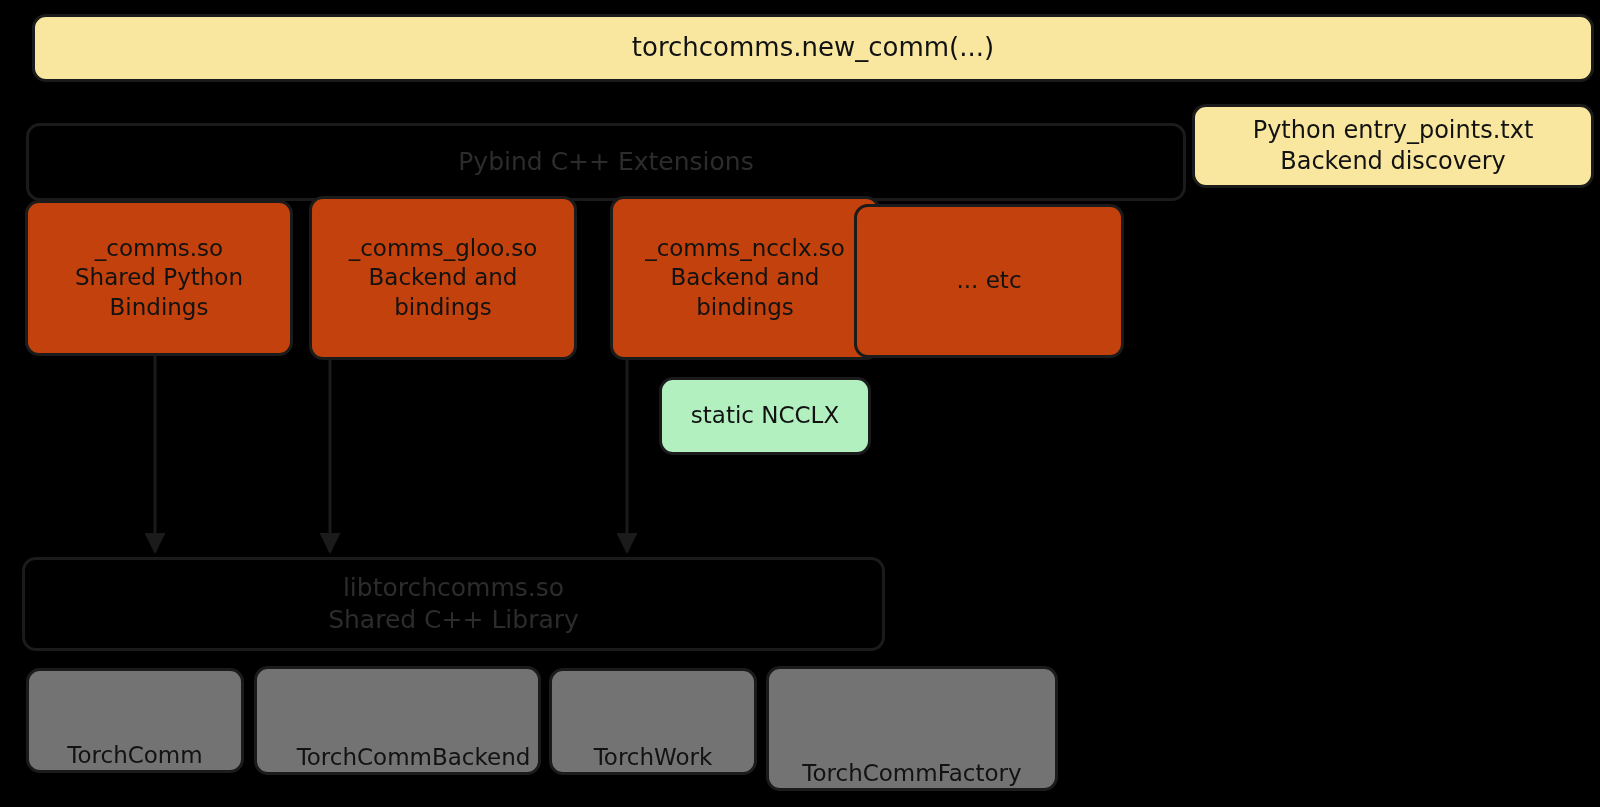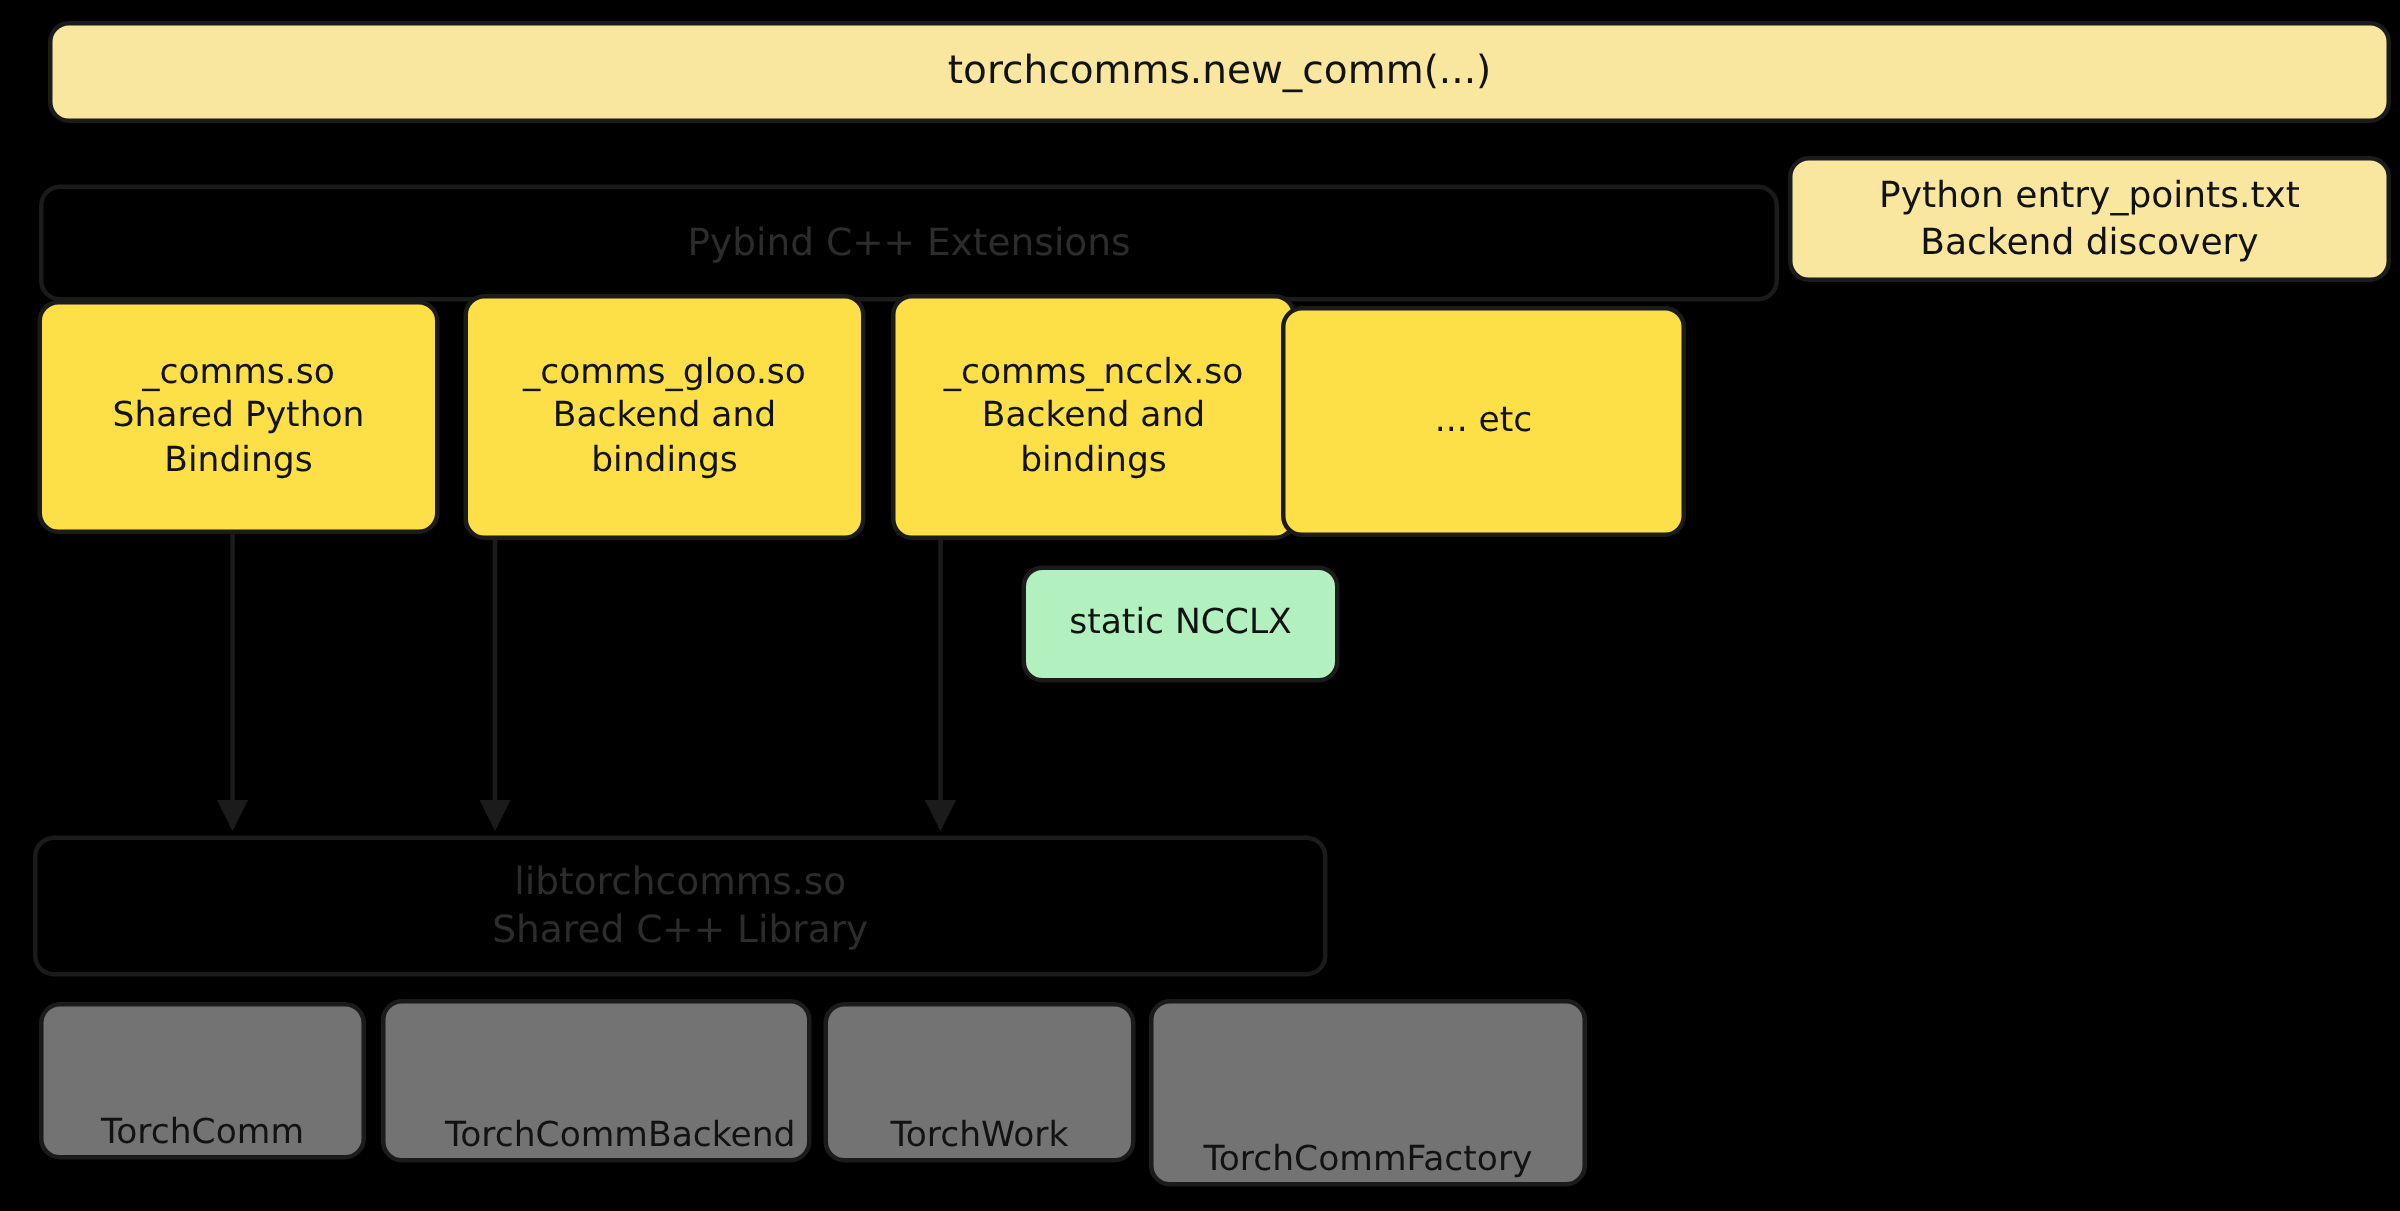--- a/index.html
+++ b/index.html
@@ -31,37 +31,37 @@
   }
   .node .lbl {
     display: block;
     width: 100%;
     padding: 0 6px;
     box-sizing: border-box;
   }
 
   
   .n-yellow { background: #f9e79f; margin-left: 10px; }
-  .n-blue   { background: #fde047; justify-content: center; }
+  .n-blue   { background: #c2410c; justify-content: center; }
   .n-green  { background: #b3f0c0; }
   .n-pink   { background: #737373; justify-content: flex-end; }
   .n-dark   { background: #000000; color: #2c2c2c; }
 
   
   #node-new-comm       { left: 22px;   top: 14px;  width: 1562px; height: 68px;  font-size: 26px; }
   #node-pybind         { left: 26px;   top: 123px; width: 1160px; height: 78px;  font-size: 25px; }
   #node-entry-points   { left: 1182px; top: 104px; width: 402px;  height: 84px;  font-size: 24px; }
 
   #node-comms-so       { left: 25px;   top: 200px; width: 268px;  height: 156px; font-size: 23px; }
   #node-comms-gloo     { left: 309px;  top: 196px; width: 268px;  height: 164px; font-size: 23px; }
-  #node-comms-ncclx    { left: 594px;  top: 196px; width: 270px;  height: 164px; font-size: 23px; }
+  #node-comms-ncclx    { left: 610px;  top: 196px; width: 270px;  height: 164px; font-size: 23px; }
   #node-etc            { left: 854px;  top: 204px; width: 270px;  height: 154px; font-size: 23px; }
 
   #node-static-gloo    { left: 345px;  top: 375px; width: 197px;  height: 72px;  font-size: 23px; }
-  #node-static-ncclx   { left: 681px;  top: 377px; width: 212px;  height: 78px;  font-size: 23px; }
+  #node-static-ncclx   { left: 659px;  top: 377px; width: 212px;  height: 78px;  font-size: 23px; }
 
   #node-libtorchcomms  { left: 22px;   top: 557px; width: 863px; height: 94px;  font-size: 25px; }
 
   #node-torchcomm         { left: 26px;  top: 668px; width: 218px; height: 105px; font-size: 23px; }
   #node-torchcommbackend  { left: 254px; top: 666px; width: 287px; height: 109px; font-size: 23px; padding-left: 32px; }
   #node-torchwork         { left: 549px; top: 668px; width: 208px; height: 107px; font-size: 23px; }
   #node-torchcommfactory  { left: 766px; top: 666px; width: 292px; height: 125px; font-size: 23px; }
 
   
   .arrow-layer {

